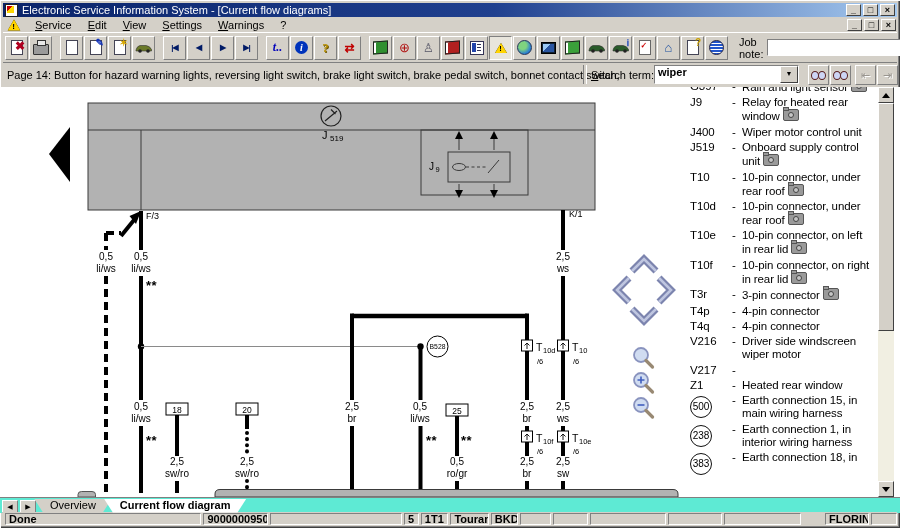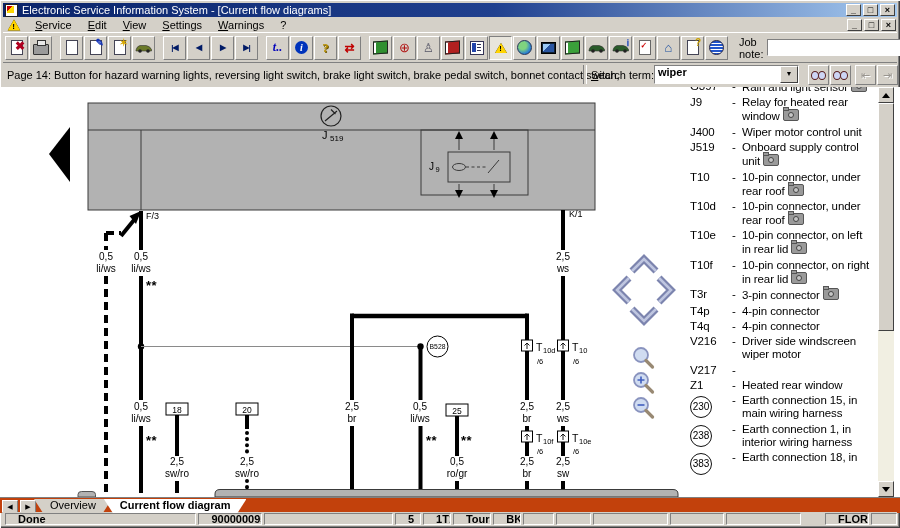--- a/index.html
+++ b/index.html
@@ -88,31 +88,31 @@
   
   .vscroll{position:absolute;left:878px;top:0;width:16px;height:410px;background:#f1efe2}
   .sc-btn{position:absolute;left:0;width:16px;height:16px;background:#d4d0c8;border:1px solid;border-color:#fff #404040 #404040 #fff;
           box-sizing:border-box;display:flex;align-items:center;justify-content:center}
   .sc-up{top:0}.sc-down{bottom:0}
   .arr-up{width:0;height:0;border-left:4px solid transparent;border-right:4px solid transparent;border-bottom:5px solid #000}
   .arr-dn{width:0;height:0;border-left:4px solid transparent;border-right:4px solid transparent;border-top:5px solid #000}
   .sc-thumb{position:absolute;left:0;top:16px;width:16px;height:228px;background:#d4d0c8;border:1px solid;
             border-color:#fff #404040 #404040 #fff;box-sizing:border-box}
   
-  .tabbar{position:absolute;left:0;top:497px;width:900px;height:15px;background:#c2410c;border-top:1px solid #808080;display:flex;align-items:flex-end}
+  .tabbar{position:absolute;left:0;top:497px;width:900px;height:15px;background:#5eead4;border-top:1px solid #808080;display:flex;align-items:center}
   .tarrow{width:16px;height:13px;margin:1px 0 0 2px;background:#d4d0c8;border:1px solid;border-color:#fff #808080 #808080 #fff;
           font-size:7px;text-align:center;line-height:11px;box-sizing:border-box}
   .tabs{display:flex;margin-left:6px}
   .tab{height:14px;padding:0 16px;font-size:11px;line-height:13px;color:#000;background:#d4d0c8;
        clip-path:polygon(0 0,100% 0,calc(100% - 9px) 100%,9px 100%);margin-left:-8px;position:relative}
   .tab.active{background:#fff;font-weight:bold;z-index:2}
   
   .statusbar{position:absolute;left:3px;top:512px;width:894px;height:14px;display:flex;align-items:center;gap:2px;background:#d4d0c8}
   .status-cell{height:12px;border:1px solid;border-color:#808080 #fff #fff #808080;font:bold 11px/11px "Liberation Sans",sans-serif;
-               padding:0 12px;box-sizing:border-box;color:#000;white-space:nowrap;overflow:hidden}
+               padding:0 3px;box-sizing:border-box;color:#000;white-space:nowrap;overflow:hidden}
 </style>
 </head>
 <body>
 
 <div id="root">
 
   <div class="titlebar">
     <span class="appicon"></span>
     <span class="title-text">Electronic Service Information System - [Current flow diagrams]</span>
     <span class="win-btns">
@@ -509,21 +509,21 @@
           <div class="lg-row">
             <span class="lg-code">V217</span>
             <span class="lg-dash">-</span>
           </div>
           <div class="lg-row">
             <span class="lg-code">Z1</span>
             <span class="lg-dash">-</span>
             <span class="lg-desc">Heated rear window</span>
           </div>
           <div class="lg-row circle-row">
-            <span class="lg-circle">230</span>
+            <span class="lg-circle">500</span>
             <span class="lg-dash">-</span>
             <span class="lg-desc">Earth connection 15, in main wiring harness</span>
           </div>
           <div class="lg-row circle-row">
             <span class="lg-circle">238</span>
             <span class="lg-dash">-</span>
             <span class="lg-desc">Earth connection 1, in interior wiring harness</span>
           </div>
           <div class="lg-row circle-row">
             <span class="lg-circle">383</span>

